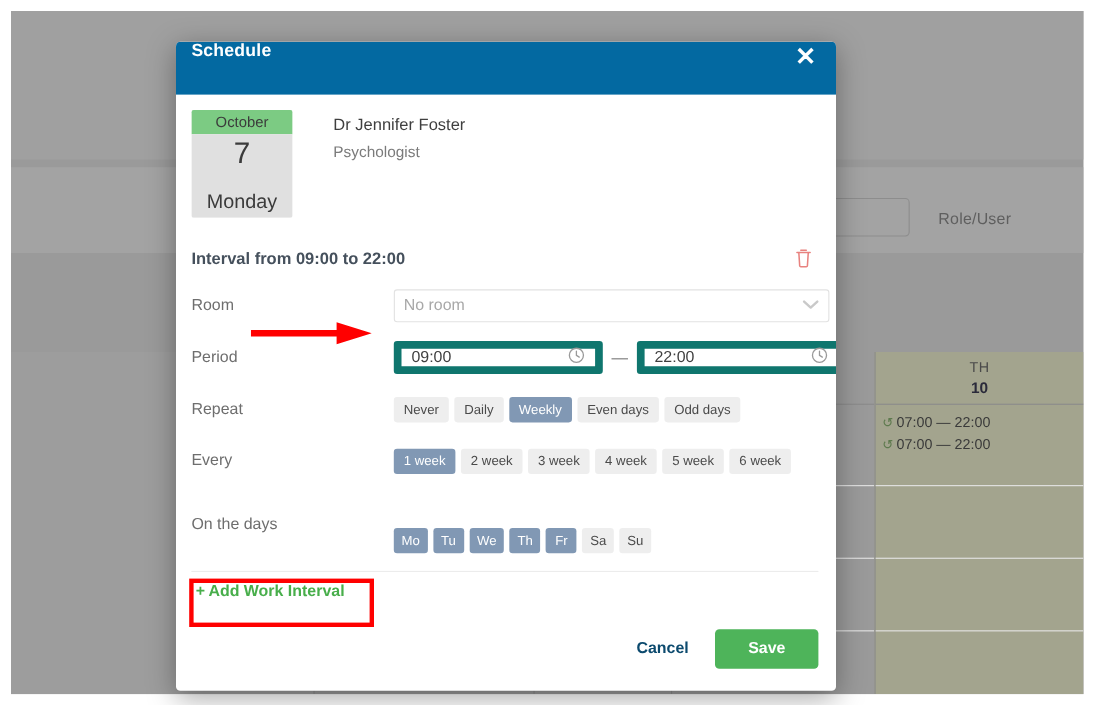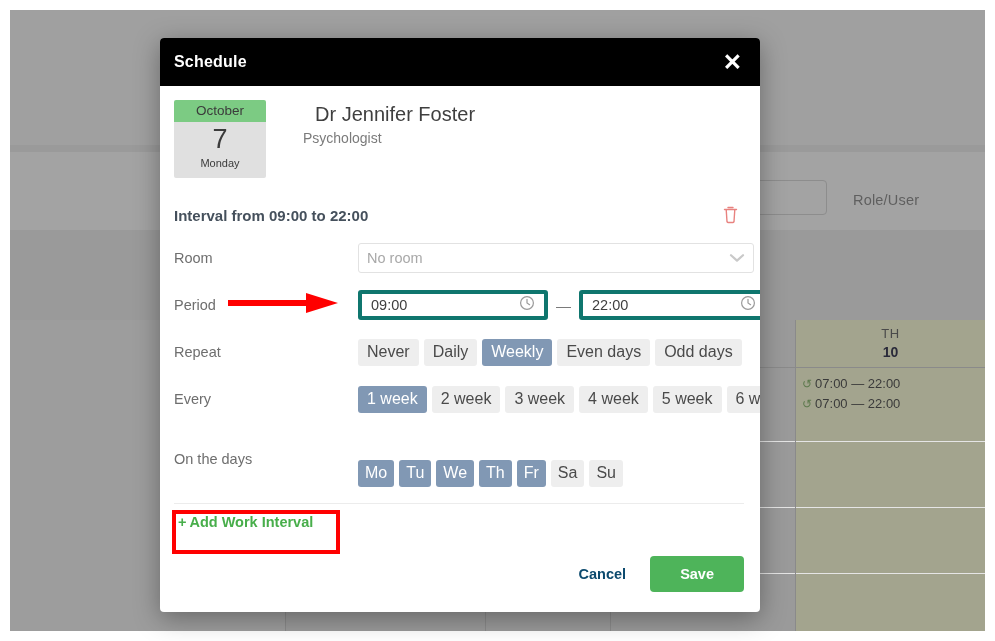--- a/index.html
+++ b/index.html
@@ -166,23 +166,23 @@
     position: absolute;
     left: 160px; top: 38px;
     width: 600px;
     background: #ffffff;
     border-radius: 4px;
     box-shadow: 0 6px 26px rgba(0,0,0,.35);
     overflow: hidden;
   }
   .m-header {
     height: 48px;
-    background: #000000;
+    background: #0369a1;
     display: flex;
-    align-items: center;
+    align-items: flex-start;
     padding: 0 16px 0 14px;
   }
   .m-title {
     color: #ffffff;
     font-size: 16px;
     font-weight: bold;
     letter-spacing: .2px;
     flex: 1;
   }
   .m-close {
@@ -214,30 +214,30 @@
   .db-body {
     background: #e0e0e0;
     padding: 1px 0 7px;
   }
   .db-day {
     font-size: 27px;
     color: #3b3b3b;
     line-height: 32px;
   }
   .db-dow {
-    font-size: 11px;
+    font-size: 18px;
     color: #3b3b3b;
     line-height: 16px;
+    margin-top: 20px;
   }
   .doc-info { margin-left: 18px; padding-top: 3px; }
   .doc-name {
-    font-size: 20px;
+    font-size: 15px;
     color: #3f3f3f;
     line-height: 22px;
-    margin-left: 12px;
   }
   .doc-spec {
     font-size: 14px;
     color: #7b7b7b;
     margin-top: 5px;
   }
 
   
   .interval-head {
     display: flex;
@@ -285,21 +285,21 @@
   }
   .select-val {
     flex: 1;
     font-size: 14.5px;
     color: #a8a8a8;
   }
 
   .time-box {
     width: 190px;
     height: 30px;
-    border: 4px solid #0f766e;
+    border: 7px solid #0f766e;
     border-radius: 3px;
     background: #fff;
     display: flex;
     align-items: center;
     padding: 0 9px;
     box-sizing: border-box;
   }
   .time-val {
     flex: 1;
     font-size: 14.5px;
@@ -314,21 +314,21 @@
   .time-dash {
     color: #7a7a7a;
     font-size: 15px;
     margin: 0 8px;
   }
 
   
   .pill {
     background: #eeeeee;
     color: #4a4a4a;
-    font-size: 16px;
+    font-size: 12px;
     border-radius: 3px;
     padding: 4px 9px 5px;
     margin-right: 5px;
     cursor: pointer;
     user-select: none;
     white-space: nowrap;
   }
   .pill.sel {
     background: #8198b4;
     color: #ffffff;

